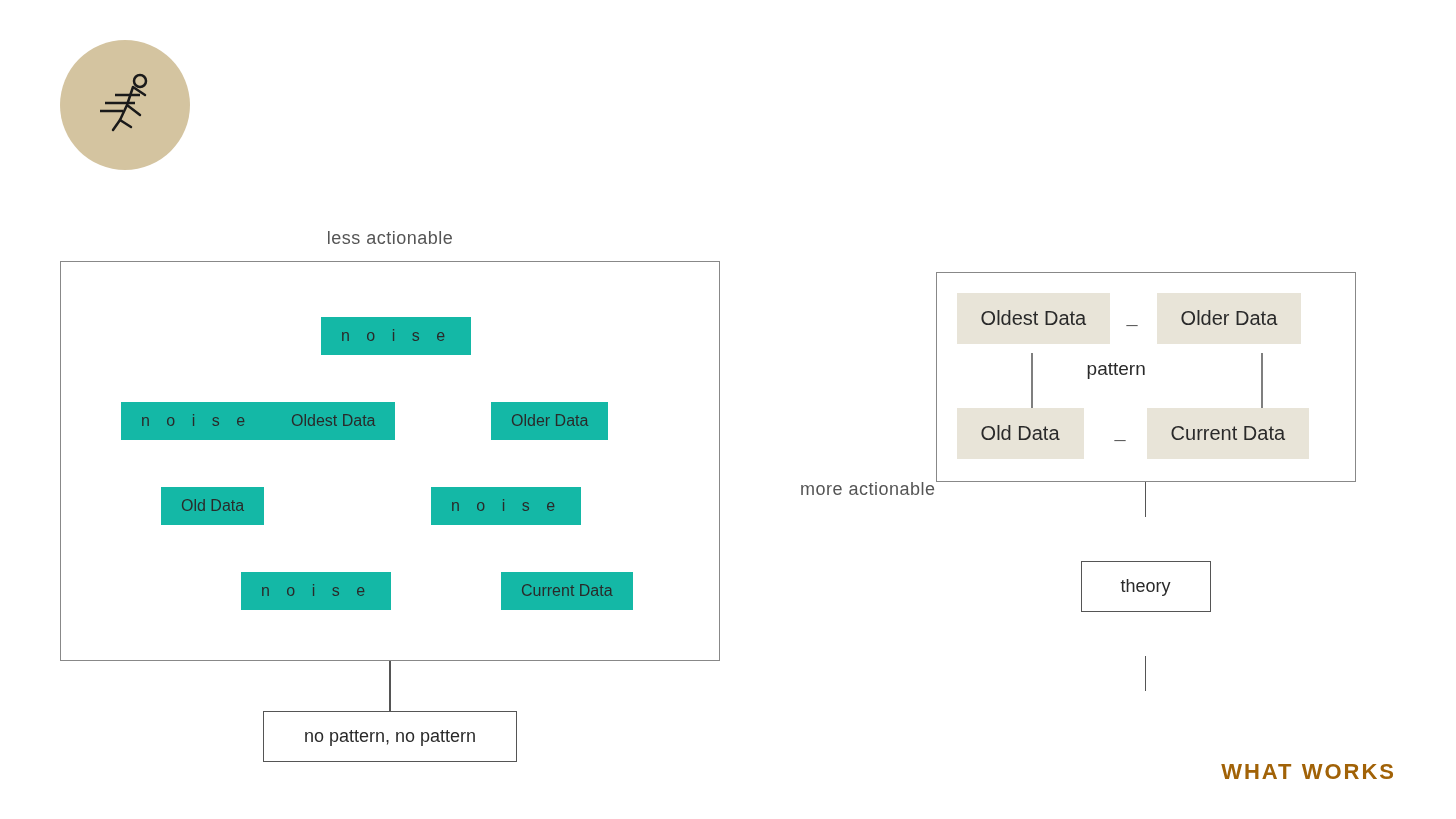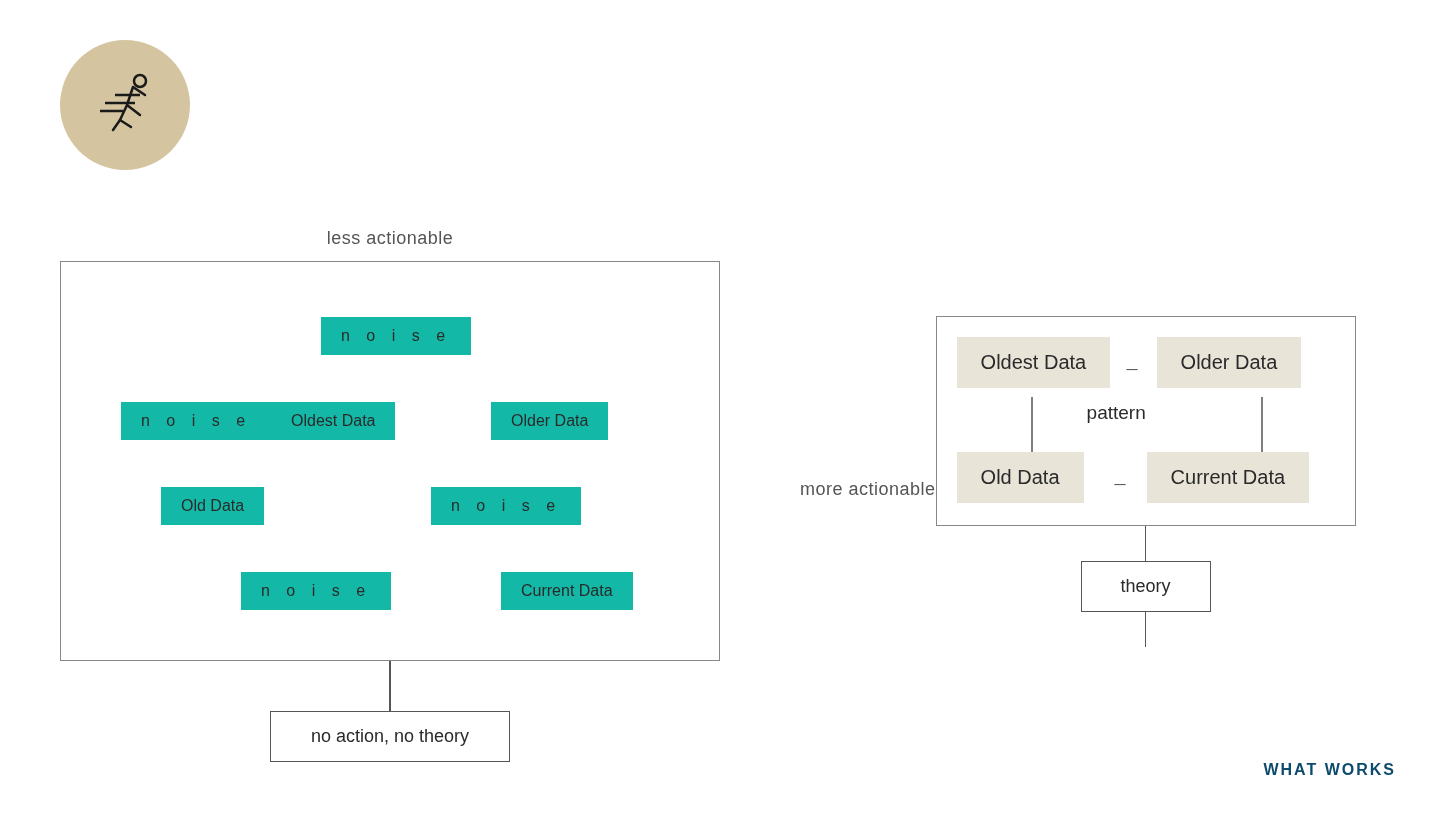--- a/index.html
+++ b/index.html
@@ -124,26 +124,26 @@
       font-size: 18px;
       color: #2a2a2a;
       background: #fff;
       text-align: center;
       min-width: 140px;
     }
 
     
     .watermark {
       position: absolute;
-      bottom: 40px;
+      bottom: 34px;
       right: 60px;
       font-family: 'Arial Black', 'Arial', sans-serif;
-      font-size: 16px;
+      font-size: 22px;
       font-weight: 900;
-      color: #0c4a6e;
+      color: #a16207;
       letter-spacing: 2px;
     }
   </style>
 </head>
 <body>
 
 <div class="header">
   <div class="logo-circle">
     <svg viewBox="0 0 80 80" fill="none" xmlns="http://www.w3.org/2000/svg">
 
@@ -180,21 +180,21 @@
 
         <div class="data-chip spaced" style="top:225px;left:370px;">n o i s e</div>
 
         <div class="data-chip spaced" style="top:310px;left:180px;">n o i s e</div>
 
         <div class="data-chip" style="top:310px;left:440px;">Current Data</div>
       </div>
 
       <div style="display:flex;flex-direction:column;align-items:center;">
         <div class="vline" style="height:50px;"></div>
-        <div class="box-item">no action, no theory</div>
+        <div class="box-item">no pattern, no pattern</div>
       </div>
     </div>
   </div>
 
   <div class="right-panel">
     <div class="panel-label">more actionable</div>
     <div style="position:relative;">
 
       <div class="more-box" style="width:420px;height:210px;">
 
@@ -209,21 +209,21 @@
           <line x1="325" y1="80" x2="325" y2="140" stroke="#555" stroke-width="1.5"></line>
         </svg>
 
         <div style="position:absolute;top:85px;left:150px;font-family:'Arial',sans-serif;font-size:19px;color:#2a2a2a;">pattern</div>
 
         <div class="more-chip" style="top:135px;left:20px;">Old Data</div>
         <div style="position:absolute;top:153px;left:178px;font-size:22px;color:#555;">–</div>
         <div class="more-chip" style="top:135px;left:210px;">Current Data</div>
       </div>
 
-      <div style="display:flex;flex-direction:column;align-items:center;">
+      <div style="display:flex;flex-direction:column;align-items:center;gap:44px;">
         <div class="vline" style="height:35px;"></div>
         <div class="box-item" style="min-width:130px;padding:14px 30px;">theory</div>
         <div class="vline" style="height:35px;"></div>
       </div>
     </div>
   </div>
 
 </div>
 
 <div class="watermark">WHAT WORKS</div>

